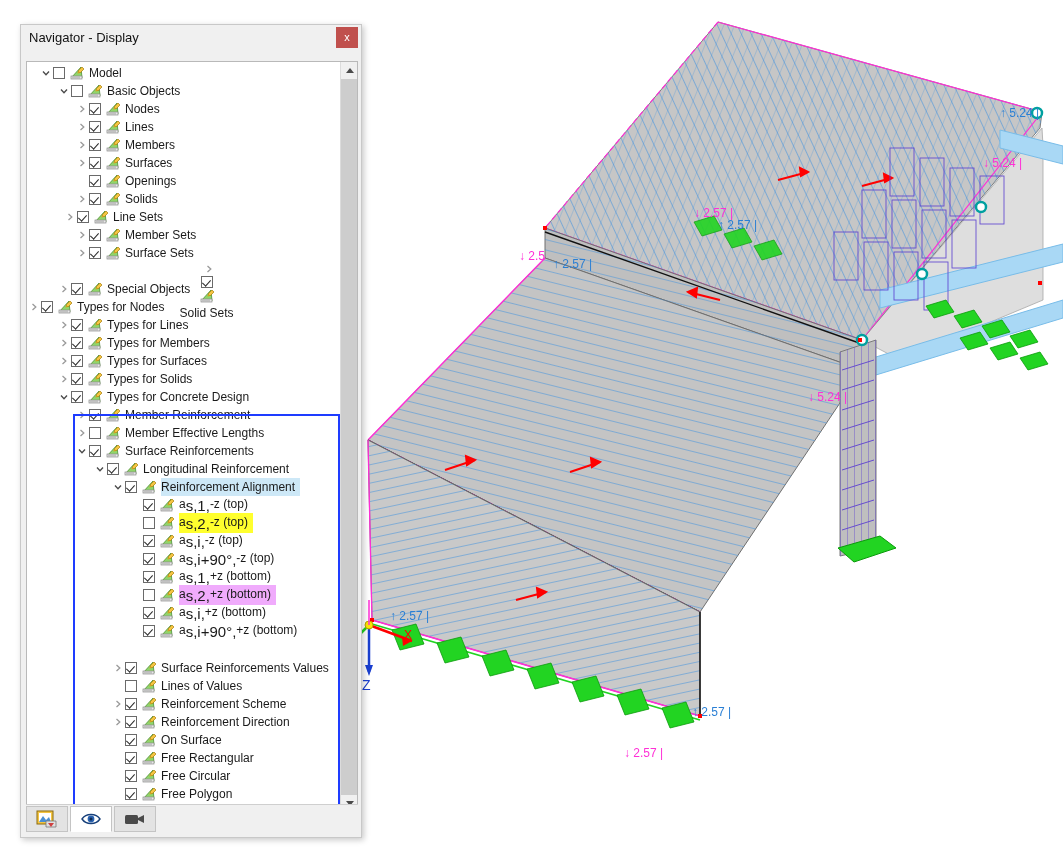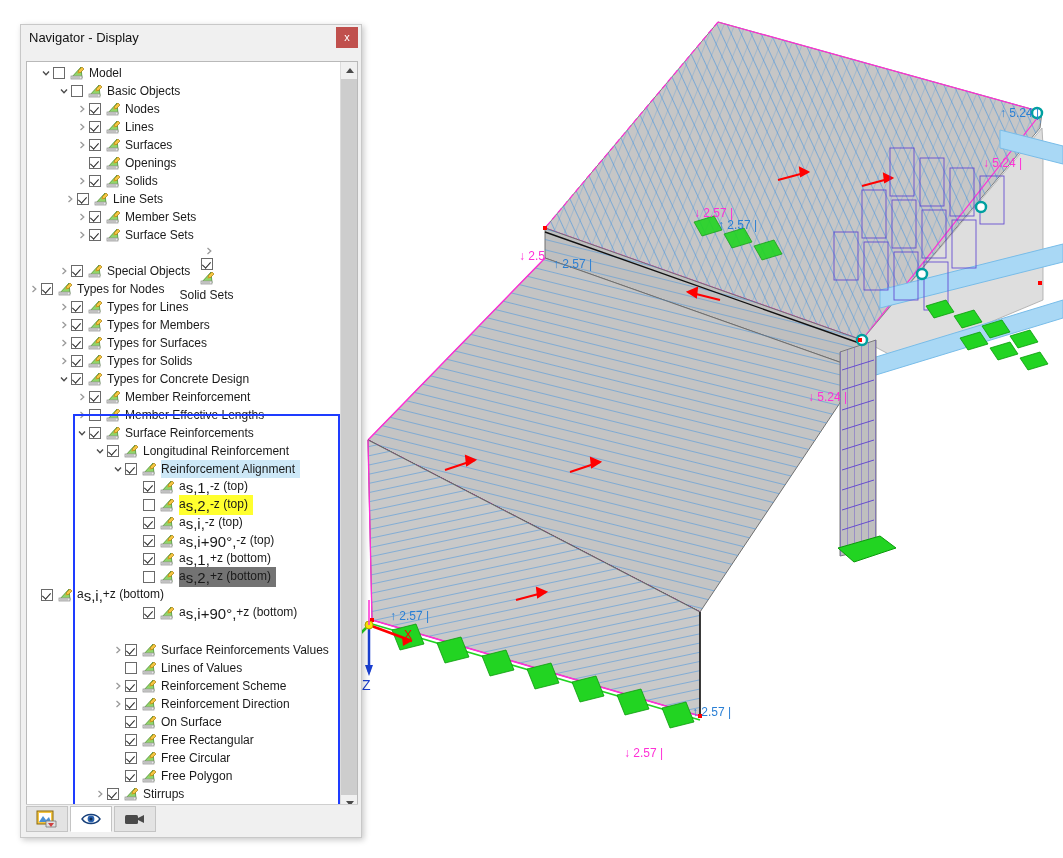--- a/index.html
+++ b/index.html
@@ -407,20 +407,41 @@
   <polygon points="2,13 12,2 13,13" fill="#8fd66a" stroke="#4f8f32" stroke-width="0.8"></polygon>
   <rect x="2" y="11" width="11" height="3" fill="#e8e8e8" stroke="#8a8a8a" stroke-width="0.7"></rect>
   <line x1="4" y1="11.6" x2="4" y2="13.4" stroke="#6a6a6a" stroke-width="0.6"></line>
   <line x1="6" y1="11.6" x2="6" y2="13.4" stroke="#6a6a6a" stroke-width="0.6"></line>
   <line x1="8" y1="11.6" x2="8" y2="13.4" stroke="#6a6a6a" stroke-width="0.6"></line>
   <line x1="10" y1="11.6" x2="10" y2="13.4" stroke="#6a6a6a" stroke-width="0.6"></line>
   <polygon points="9,6 13,2 15,4 11,8" fill="#f5c542" stroke="#a88010" stroke-width="0.7"></polygon>
   <polygon points="9,6 11,8 8.4,8.6" fill="#d8a020"></polygon>
 </svg>
           </span>
+          <span class="lab">Members</span>
+        </div>
+        <div class="row" style="padding-left: 48px;">
+          <span class="exp">
+            <svg width="10" height="10" viewBox="0 0 10 10">
+              <polyline points="3.5,2 6.8,5 3.5,8" fill="none" stroke="#9a9a9a" stroke-width="1.3"></polyline>
+            </svg>
+          </span>
+          <span class="cbox checked"></span>
+          <span class="ico">
+            <svg width="16" height="16" viewBox="0 0 16 16">
+  <polygon points="2,13 12,2 13,13" fill="#8fd66a" stroke="#4f8f32" stroke-width="0.8"></polygon>
+  <rect x="2" y="11" width="11" height="3" fill="#e8e8e8" stroke="#8a8a8a" stroke-width="0.7"></rect>
+  <line x1="4" y1="11.6" x2="4" y2="13.4" stroke="#6a6a6a" stroke-width="0.6"></line>
+  <line x1="6" y1="11.6" x2="6" y2="13.4" stroke="#6a6a6a" stroke-width="0.6"></line>
+  <line x1="8" y1="11.6" x2="8" y2="13.4" stroke="#6a6a6a" stroke-width="0.6"></line>
+  <line x1="10" y1="11.6" x2="10" y2="13.4" stroke="#6a6a6a" stroke-width="0.6"></line>
+  <polygon points="9,6 13,2 15,4 11,8" fill="#f5c542" stroke="#a88010" stroke-width="0.7"></polygon>
+  <polygon points="9,6 11,8 8.4,8.6" fill="#d8a020"></polygon>
+</svg>
+          </span>
           <span class="lab">Surfaces</span>
         </div>
         <div class="row" style="padding-left: 48px;">
           <span class="exp"></span>
           <span class="cbox checked"></span>
           <span class="ico">
             <svg width="16" height="16" viewBox="0 0 16 16">
   <polygon points="2,13 12,2 13,13" fill="#8fd66a" stroke="#4f8f32" stroke-width="0.8"></polygon>
   <rect x="2" y="11" width="11" height="3" fill="#e8e8e8" stroke="#8a8a8a" stroke-width="0.7"></rect>
   <line x1="4" y1="11.6" x2="4" y2="13.4" stroke="#6a6a6a" stroke-width="0.6"></line>
@@ -883,23 +904,23 @@
   <polygon points="2,13 12,2 13,13" fill="#8fd66a" stroke="#4f8f32" stroke-width="0.8"></polygon>
   <rect x="2" y="11" width="11" height="3" fill="#e8e8e8" stroke="#8a8a8a" stroke-width="0.7"></rect>
   <line x1="4" y1="11.6" x2="4" y2="13.4" stroke="#6a6a6a" stroke-width="0.6"></line>
   <line x1="6" y1="11.6" x2="6" y2="13.4" stroke="#6a6a6a" stroke-width="0.6"></line>
   <line x1="8" y1="11.6" x2="8" y2="13.4" stroke="#6a6a6a" stroke-width="0.6"></line>
   <line x1="10" y1="11.6" x2="10" y2="13.4" stroke="#6a6a6a" stroke-width="0.6"></line>
   <polygon points="9,6 13,2 15,4 11,8" fill="#f5c542" stroke="#a88010" stroke-width="0.7"></polygon>
   <polygon points="9,6 11,8 8.4,8.6" fill="#d8a020"></polygon>
 </svg>
           </span>
-          <span class="lab" style="background: #737373;">a<sub>s,2,</sub>+z (bottom)</span>
-        </div>
-        <div class="row" style="">
+          <span class="lab" style="background: #f0abfc;">a<sub>s,2,</sub>+z (bottom)</span>
+        </div>
+        <div class="row" style="padding-left: 102px;">
           <span class="exp"></span>
           <span class="cbox checked"></span>
           <span class="ico">
             <svg width="16" height="16" viewBox="0 0 16 16">
   <polygon points="2,13 12,2 13,13" fill="#8fd66a" stroke="#4f8f32" stroke-width="0.8"></polygon>
   <rect x="2" y="11" width="11" height="3" fill="#e8e8e8" stroke="#8a8a8a" stroke-width="0.7"></rect>
   <line x1="4" y1="11.6" x2="4" y2="13.4" stroke="#6a6a6a" stroke-width="0.6"></line>
   <line x1="6" y1="11.6" x2="6" y2="13.4" stroke="#6a6a6a" stroke-width="0.6"></line>
   <line x1="8" y1="11.6" x2="8" y2="13.4" stroke="#6a6a6a" stroke-width="0.6"></line>
   <line x1="10" y1="11.6" x2="10" y2="13.4" stroke="#6a6a6a" stroke-width="0.6"></line>

